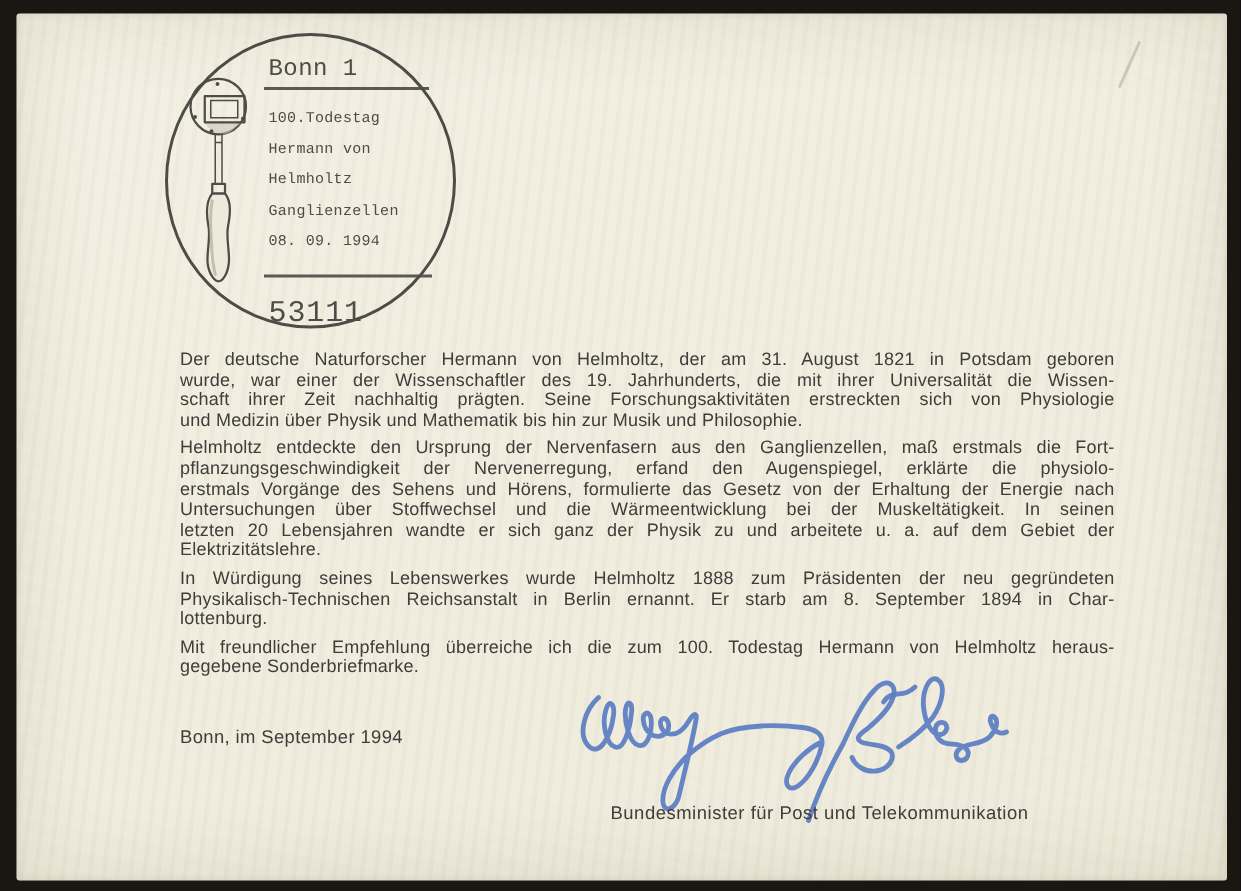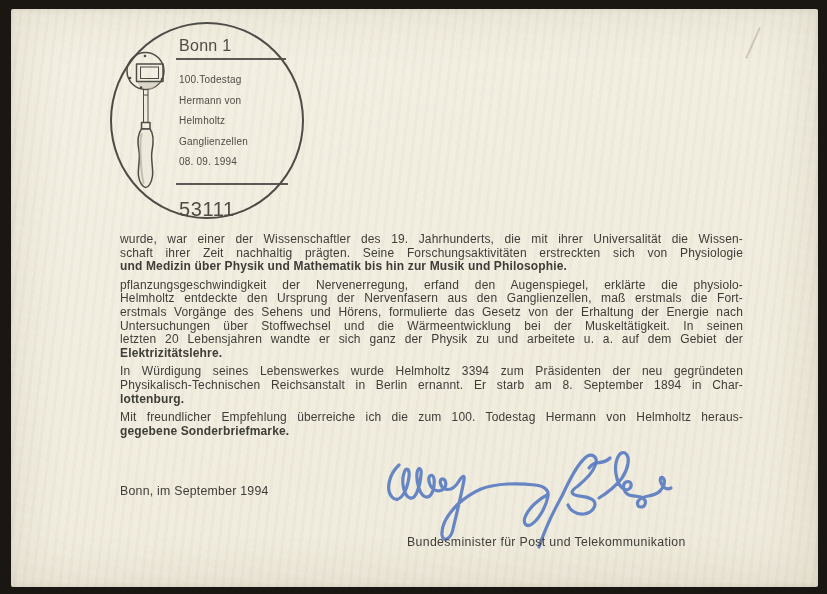--- a/index.html
+++ b/index.html
@@ -25,21 +25,21 @@
       repeating-linear-gradient(12deg, rgba(255,255,250,.05) 0 5px, transparent 5px 14px);
   }
   .scratch{position:absolute; left:752px; top:26px; width:2px; height:34px;
     background:rgba(125,115,92,.30); transform:rotate(24deg); border-radius:2px;}
 
   
   .pm-circle{
     position:absolute; left:110px; top:22px; width:190px; height:193px;
     border:2.5px solid var(--postmark-ink); border-radius:50%;
   }
-  .pm-text{color:var(--postmark-ink); position:absolute; letter-spacing:.3px;}
+  .pm-text{color:var(--postmark-ink); position:absolute; letter-spacing:.3px;font-family:Liberation Mono, monospace;}
   .pm-city{left:179px; top:37px; font-size:16px;}
   .pm-event{left:179px; top:70px; font-size:10px; line-height:20.5px; letter-spacing:.2px;}
   .pm-code{left:179px; top:188px; font-size:20px; letter-spacing:.6px;margin-top:10px;}
   .pm-rule{position:absolute; height:2px; background:var(--postmark-ink); opacity:.92;}
   .pm-rule-1{left:176px; top:58px; width:110px;}
   .pm-rule-2{left:176px; top:183px; width:112px;}
   .pm-instrument{position:absolute; left:122px; top:48px;}
   .pm-stroke{fill:none; stroke:var(--postmark-ink); stroke-width:1.5; stroke-linecap:round; stroke-linejoin:round;}
   .pm-thin{fill:none; stroke:var(--postmark-ink); stroke-width:1;}
   .pm-dot{fill:var(--postmark-ink);}
@@ -48,21 +48,21 @@
   .pm-shadeline{fill:none; stroke:#b4b1a2; stroke-width:2; opacity:.75; stroke-linecap:round;}
 
   
   .body{
     position:absolute; left:120px; top:233px; width:623px;
     font-size:12px; line-height:13.6px; color:var(--text-ink);
     letter-spacing:.15px;
   }
   .para{margin:0 0 5px 0;}
   .para > div{text-align:justify; text-align-last:justify;}
-  .para > div:last-child{text-align-last:left;font-weight:bold;}
+  .para > div:last-child{text-align-last:left;}
 
   .dateline{
     position:absolute; left:120px; top:484px; font-size:12.3px;
     color:var(--text-ink); letter-spacing:.25px;
   }
   .signer{
     position:absolute; left:383px; top:535px; font-size:12.3px;
     color:var(--text-ink); letter-spacing:.35px;margin-left:24px;
   }
 
@@ -117,34 +117,35 @@
         <div>Helmholtz</div>
         <div>Ganglienzellen</div>
         <div>08. 09. 1994</div>
       </div>
     <div class="pm-rule pm-rule-2"></div>
     <div class="pm-text pm-code">53111</div>
   </div>
 
   <div class="body">
     <div class="para">
+        <div>Der deutsche Naturforscher Hermann von Helmholtz, der am 31. August 1821 in Potsdam geboren</div>
         <div>wurde, war einer der Wissenschaftler des 19. Jahrhunderts, die mit ihrer Universalität die Wissen-</div>
         <div>schaft ihrer Zeit nachhaltig prägten. Seine Forschungsaktivitäten erstreckten sich von Physiologie</div>
         <div>und Medizin über Physik und Mathematik bis hin zur Musik und Philosophie.</div>
       </div>
     <div class="para">
+        <div>Helmholtz entdeckte den Ursprung der Nervenfasern aus den Ganglienzellen, maß erstmals die Fort-</div>
         <div>pflanzungsgeschwindigkeit der Nervenerregung, erfand den Augenspiegel, erklärte die physiolo-</div>
-        <div>Helmholtz entdeckte den Ursprung der Nervenfasern aus den Ganglienzellen, maß erstmals die Fort-</div>
         <div>erstmals Vorgänge des Sehens und Hörens, formulierte das Gesetz von der Erhaltung der Energie nach</div>
         <div>Untersuchungen über Stoffwechsel und die Wärmeentwicklung bei der Muskeltätigkeit. In seinen</div>
         <div>letzten 20 Lebensjahren wandte er sich ganz der Physik zu und arbeitete u. a. auf dem Gebiet der</div>
         <div>Elektrizitätslehre.</div>
       </div>
     <div class="para">
-        <div>In Würdigung seines Lebenswerkes wurde Helmholtz 3394 zum Präsidenten der neu gegründeten</div>
+        <div>In Würdigung seines Lebenswerkes wurde Helmholtz 1888 zum Präsidenten der neu gegründeten</div>
         <div>Physikalisch-Technischen Reichsanstalt in Berlin ernannt. Er starb am 8. September 1894 in Char-</div>
         <div>lottenburg.</div>
       </div>
     <div class="para">
         <div>Mit freundlicher Empfehlung überreiche ich die zum 100. Todestag Hermann von Helmholtz heraus-</div>
         <div>gegebene Sonderbriefmarke.</div>
       </div>
   </div>
 
   <div class="dateline">Bonn, im September 1994</div>

